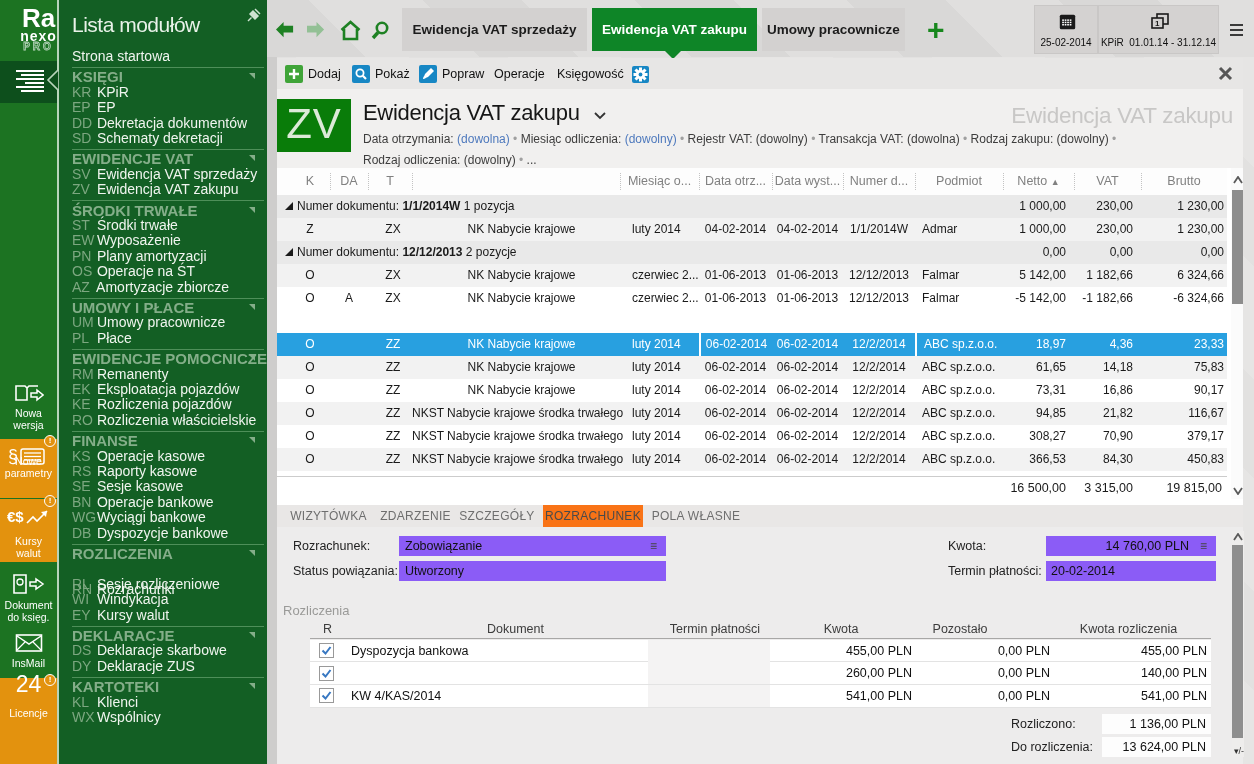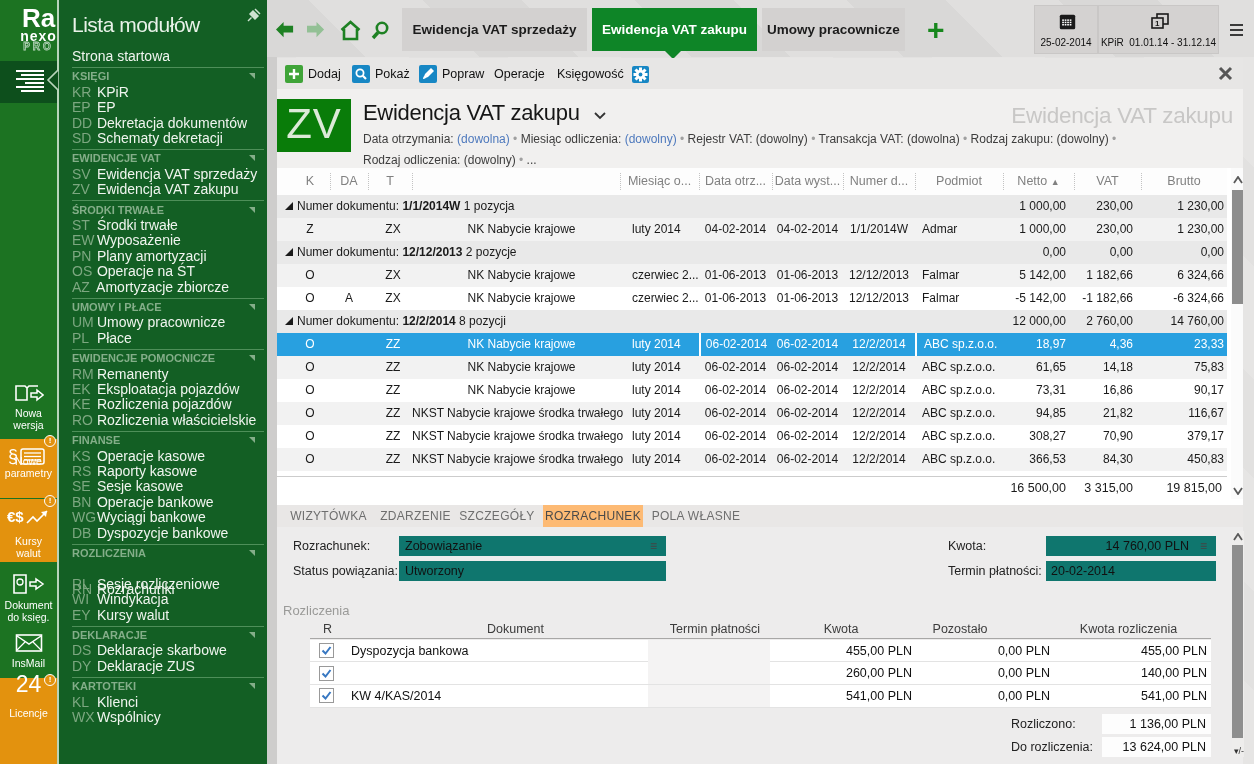--- a/index.html
+++ b/index.html
@@ -16,21 +16,21 @@
 #logo .nx{font-size:14px;font-weight:bold;letter-spacing:1px;line-height:12px;}
 #logo .pr{font-size:10px;font-weight:bold;letter-spacing:3px;line-height:10px;color:transparent;-webkit-text-stroke:0.8px #b9d6bd;}
 .sitem{position:absolute;left:0;width:57px;color:#fff;text-align:center;font-size:10.5px;line-height:12px;}
 .sitem.orange{background:#e3920e;}
 .badge{position:absolute;right:1px;width:12px;height:12px;border-radius:50%;background:#e3920e;border:1.5px solid #fff;color:#fff;font-size:8px;font-weight:bold;line-height:9px;text-align:center;}
 
 #modlist{position:absolute;left:59px;top:0;width:208px;height:764px;background:#135f24;}
 #mltitle{position:absolute;left:13px;top:13px;line-height:24px;font-size:21px;color:#e9f2e9;letter-spacing:-0.5px;}
 .mlrow{position:absolute;left:13px;width:190px;height:15.4px;font-size:14px;line-height:15.4px;color:#f0f5ef;white-space:nowrap;}
 .mlrow .code{display:inline-block;width:21px;color:#7ca780;}
-.mlsec{position:absolute;left:13px;width:190px;height:15.4px;font-size:11px;font-weight:bold;line-height:15.8px;color:#84ae89;white-space:nowrap;}
+.mlsec{position:absolute;left:13px;width:190px;height:15.4px;font-size:15px;font-weight:bold;line-height:15.8px;color:#84ae89;white-space:nowrap;}
 .mlsep{position:absolute;left:13px;width:192px;height:1px;background:#4e8f59;}
 .sectri{position:absolute;width:0;height:0;border-left:6px solid transparent;border-top:6px solid #84ae89;}
 #pin{position:absolute;left:188px;top:8px;}
 
 
 #main{position:absolute;left:267px;top:0;width:987px;height:764px;
   background:repeating-linear-gradient(45deg,#e2e1e0 0 70px,#e6e5e4 70px 150px);}
 #topband{position:absolute;left:0;top:0;width:987px;height:57px;
   background:repeating-linear-gradient(45deg,#d9d8d7 0 70px,#e0dfde 70px 150px);}
 .tab{position:absolute;top:8px;height:43px;background:#d3d1d0;color:#1c1c1c;font-size:13.5px;font-weight:bold;text-align:center;line-height:43px;}
@@ -76,26 +76,26 @@
 .gtext{position:absolute;left:20px;top:0;font-size:12px;}
 .gnum{position:absolute;top:0;text-align:right;}
 #totrow{position:absolute;left:0;width:950px;height:23px;border-top:1px solid #cccccc;font-size:12.5px;line-height:23px;color:#1a1a1a;background:#fff;}
 
 #tsb{position:absolute;left:954px;top:0;width:12px;height:331px;background:#fbfbfb;}
 #tsbthumb{position:absolute;left:955px;top:22px;width:11px;height:114px;background:#8d8d8d;}
 
 
 #btabs{position:absolute;left:10px;top:505px;width:966px;height:22px;background:#e9e7e6;}
 .btab{position:absolute;top:0;height:22px;font-size:12px;color:#6e6e6e;line-height:23px;text-align:center;letter-spacing:0.3px;}
-.btab.active{background:#fdba74;color:#4a4a4a;}
+.btab.active{background:#f97316;color:#4a4a4a;}
 
 
 #formpanel{position:absolute;left:10px;top:527px;width:966px;height:237px;background:#edecec;}
 .flabel{position:absolute;font-size:12.5px;color:#222;white-space:nowrap;}
-.ffield{position:absolute;background:#0f766e;font-size:12.5px;color:#111;line-height:20px;white-space:nowrap;}
+.ffield{position:absolute;background:#8b5cf6;font-size:12.5px;color:#111;line-height:20px;white-space:nowrap;}
 .fmenu{position:absolute;color:#444;font-size:12px;line-height:20px;}
 #rozlabel{position:absolute;left:6px;top:76px;font-size:13px;color:#9a9a98;}
 #rtable{position:absolute;left:33px;top:94px;width:901px;}
 .rhcell{position:absolute;top:0;height:17px;text-align:center;font-size:12.5px;color:#3c3c3c;line-height:16px;}
 .rrow{position:absolute;left:0;width:901px;height:22.7px;background:#fff;border-bottom:1px solid #e3e3e3;font-size:12.5px;line-height:22px;color:#111;}
 .rrow .rc{position:absolute;top:0;height:22px;white-space:nowrap;overflow:hidden;}
 .cbx{position:absolute;left:9px;top:3.5px;width:15px;height:15px;background:#fff;border:1px solid #999;}
 #psb{position:absolute;left:965px;top:531px;width:12px;height:226px;background:#eeedec;}
 #psbthumb{position:absolute;left:965px;top:545px;width:11px;height:193px;background:#8e8e8e;}
 svg{display:block;}
@@ -279,27 +279,20 @@
         <div class="c ctr" style="left:91px;width:44px;padding-left:6px">ZX</div>
         <div class="c ctr" style="left:135px;width:208px;padding-left:11px">NK Nabycie krajowe</div>
         <div class="c " style="left:343px;width:79px;padding-left:12px">czerwiec 2...</div>
         <div class="c ctr" style="left:422px;width:73px">01-06-2013</div>
         <div class="c ctr" style="left:495px;width:71px;">01-06-2013</div>
         <div class="c ctr" style="left:566px;width:72px;">12/12/2013</div>
         <div class="c" style="left:638px;width:88px;padding-left:7px">Falmar</div>
         <div class="c rgt" style="left:726px;width:71px;padding-right:8px">-5 142,00</div>
         <div class="c rgt" style="left:797px;width:67px;padding-right:8px">-1 182,66</div>
         <div class="c rgt" style="left:864px;width:86px;padding-right:3px">-6 324,66</div>
-      </div>
-<div class="trow grow" style="top:142px">
-        <div class="gtri"></div>
-        <div class="gtext">Numer dokumentu: <b>12/2/2014</b> 8 pozycji</div>
-        <div class="gnum" style="left:726px;width:63px">12 000,00</div>
-        <div class="gnum" style="left:797px;width:59px">2 760,00</div>
-        <div class="gnum" style="left:864px;width:83px">14 760,00</div>
       </div>
 <div class="trow sel" style="top:165px">
         <div class="c ctr" style="left:0px;width:53px;padding-left:13px">O</div>
         <div class="c ctr" style="left:53px;width:38px;"></div>
         <div class="c ctr" style="left:91px;width:44px;padding-left:6px">ZZ</div>
         <div class="c ctr" style="left:135px;width:208px;padding-left:11px">NK Nabycie krajowe</div>
         <div class="c " style="left:343px;width:79px;padding-left:12px">luty 2014</div>
         <div class="c ctr wb" style="left:422px;width:73px">06-02-2014</div>
         <div class="c ctr" style="left:495px;width:71px;">06-02-2014</div>
         <div class="c ctr" style="left:566px;width:72px;">12/2/2014</div>

